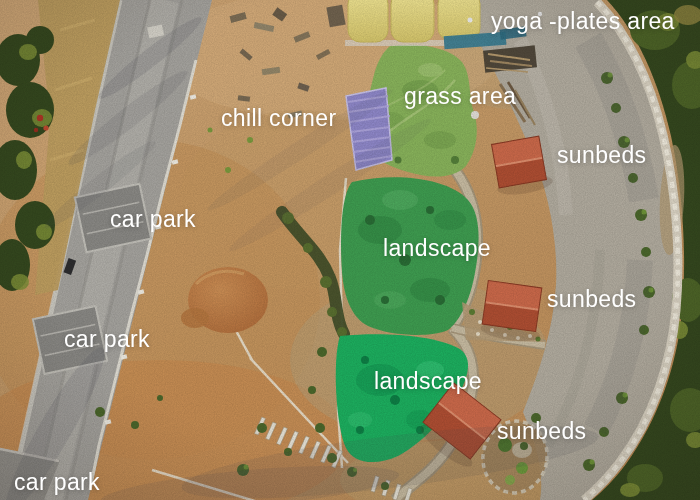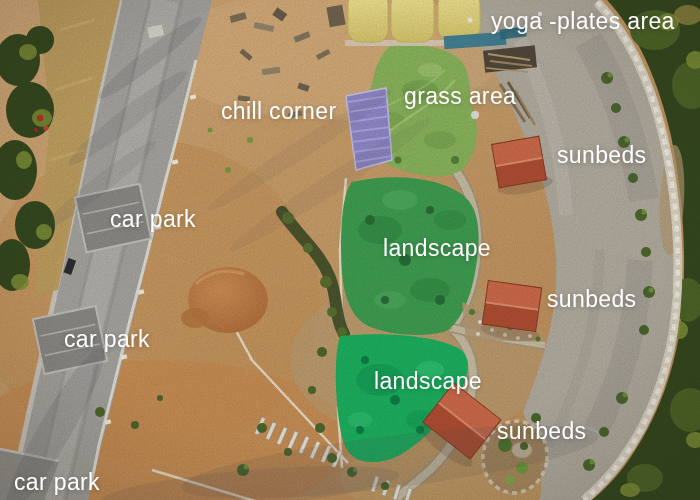--- a/index.html
+++ b/index.html
@@ -12,21 +12,21 @@
     position:absolute;
     color:var(--label-text,#ffffff);
     font:23px/1.1 "Liberation Sans",sans-serif;
     letter-spacing:.35px;
     white-space:nowrap;
     text-shadow:0 1px 5px rgba(0,0,0,.28);
     z-index:5;
   }
   .lb-yoga{left:491px;top:9px;text-align:center;}
   .lb-grass{left:404px;top:84px;}
-  .lb-chill{left:221px;top:99px;text-align:right;}
+  .lb-chill{left:221px;top:106px;text-align:right;}
   .lb-carpark1{left:110px;top:207px;}
   .lb-sunbeds1{left:557px;top:143px;}
   .lb-landscape1{left:383px;top:236px;}
   .lb-sunbeds2{left:547px;top:287px;}
   .lb-carpark2{left:64px;top:327px;}
   .lb-landscape2{left:374px;top:369px;}
   .lb-sunbeds3{left:497px;top:419px;}
   .lb-carpark3{left:14px;top:470px;}
 </style>
 </head>

